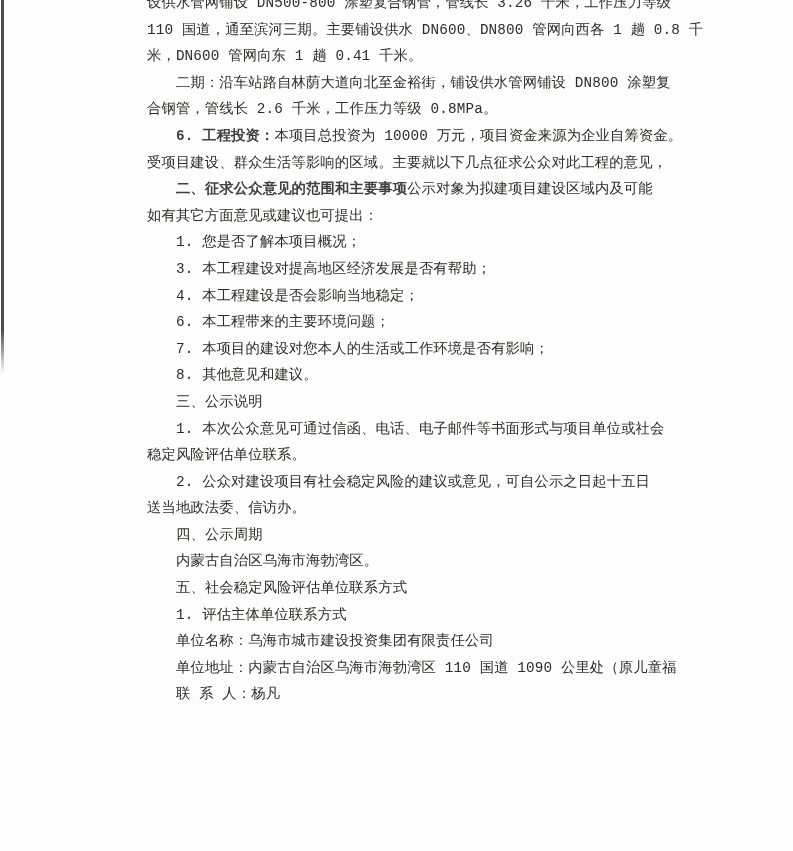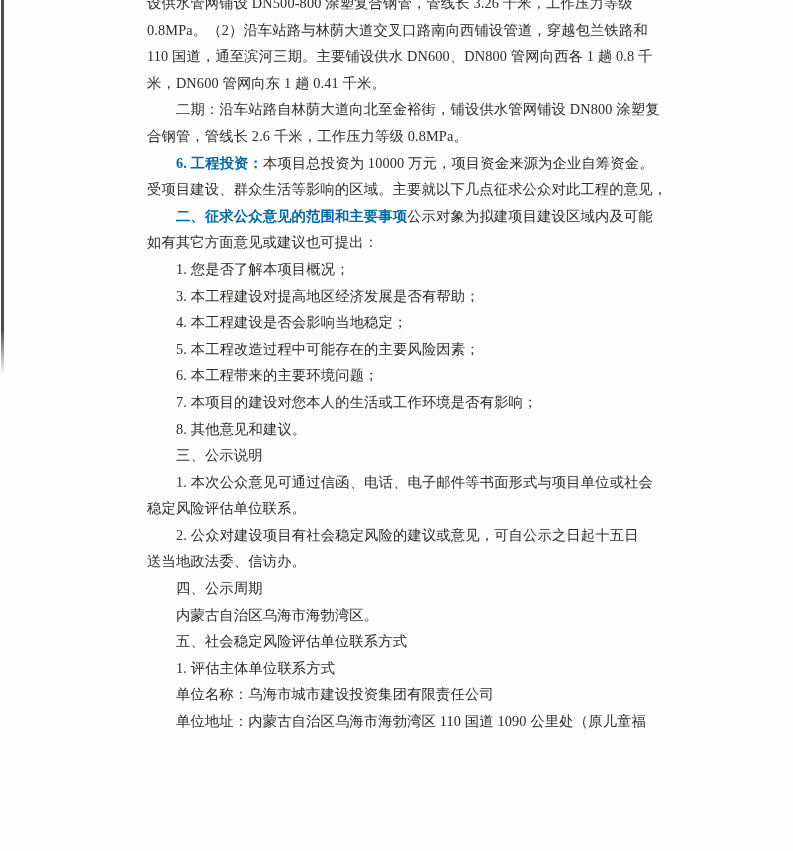--- a/index.html
+++ b/index.html
@@ -9,21 +9,21 @@
     height: 851px;
     overflow: hidden;
     background: #fdfdfd;
   }
   .page {
     position: relative;
     width: 793px;
     height: 736px;
     background: var(--page-bg, #fdfdfd);
     overflow: hidden;
-    font-family: Liberation Serif, serif;
+    font-family: Liberation Mono, monospace;
   }
   .scan-edge-line {
     position: absolute;
     left: 1px;
     top: 0;
     width: 3px;
     height: 374px;
     background: linear-gradient(to bottom, var(--edge, #4a4a4a) 0%, var(--edge, #4a4a4a) 88%, rgba(74,74,74,0) 100%);
   }
   .doc-body {
@@ -38,43 +38,41 @@
   .line {
     height: 26.6px;
     line-height: 26.6px;
     white-space: nowrap;
   }
   .line.indent {
     padding-left: 29px;
   }
   .line b {
     font-weight: bold;
-    color: #0369a1;
+    color: #404040;
   }
 </style>
 </head>
 <body>
 
 <div class="page">
   <div class="scan-edge-line"></div>
   <div class="doc-body">
       <div class="line">设供水管网铺设 DN500-800 涂塑复合钢管，管线长 3.26 千米，工作压力等级</div>
-      <div class="line">0.8MPa。（2）沿车站路与林荫大道交叉口路南向西铺设管道，穿越包兰铁路和</div>
       <div class="line">110 国道，通至滨河三期。主要铺设供水 DN600、DN800 管网向西各 1 趟 0.8 千</div>
       <div class="line">米，DN600 管网向东 1 趟 0.41 千米。</div>
       <div class="line indent">二期：沿车站路自林荫大道向北至金裕街，铺设供水管网铺设 DN800 涂塑复</div>
       <div class="line">合钢管，管线长 2.6 千米，工作压力等级 0.8MPa。</div>
       <div class="line indent"><b>6. 工程投资：</b>本项目总投资为 10000 万元，项目资金来源为企业自筹资金。</div>
       <div class="line">受项目建设、群众生活等影响的区域。主要就以下几点征求公众对此工程的意见，</div>
       <div class="line indent"><b>二、征求公众意见的范围和主要事项</b>公示对象为拟建项目建设区域内及可能</div>
       <div class="line">如有其它方面意见或建议也可提出：</div>
       <div class="line indent">1. 您是否了解本项目概况；</div>
       <div class="line indent">3. 本工程建设对提高地区经济发展是否有帮助；</div>
       <div class="line indent">4. 本工程建设是否会影响当地稳定；</div>
-      <div class="line indent">5. 本工程改造过程中可能存在的主要风险因素；</div>
       <div class="line indent">6. 本工程带来的主要环境问题；</div>
       <div class="line indent">7. 本项目的建设对您本人的生活或工作环境是否有影响；</div>
       <div class="line indent">8. 其他意见和建议。</div>
       <div class="line indent">三、公示说明</div>
       <div class="line indent">1. 本次公众意见可通过信函、电话、电子邮件等书面形式与项目单位或社会</div>
       <div class="line">稳定风险评估单位联系。</div>
       <div class="line indent">2. 公众对建设项目有社会稳定风险的建议或意见，可自公示之日起十五日</div>
       <div class="line">送当地政法委、信访办。</div>
       <div class="line indent">四、公示周期</div>
       <div class="line indent">内蒙古自治区乌海市海勃湾区。</div>

